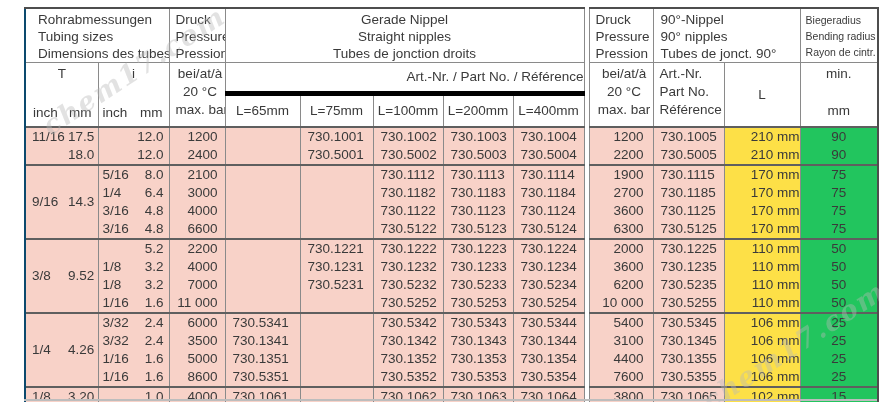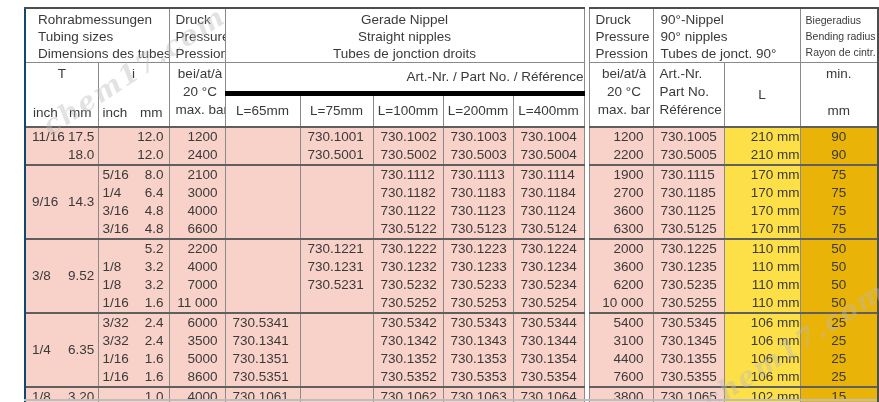--- a/index.html
+++ b/index.html
@@ -49,21 +49,21 @@
   tbody td{height:18px;}
   .pink{background:#f8d2c8;}
   .c-tinch{text-align:left;padding-left:6px;}
   .c-tmm{text-align:right;padding-right:5px;}
   .c-iin{text-align:left;padding-left:4px;}
   .c-imm{text-align:right;padding-right:5px;}
   .c-pr{text-align:right;padding-right:7px;}
   .c-pr2{text-align:right;padding-right:9px;}
   .c-pn{text-align:left;padding-left:7px;}
   .c-Lv{text-align:right;padding-left:20px;background:#fde047;}
-  .c-rad{text-align:center;background:#eab308;}
+  .c-rad{text-align:center;background:#22c55e;}
   tr.gs > th:not(.gap), tr.gs > td:not(.gap){border-top:2px solid #5f5f5f;}
   tr.lastrow > td:not(.gap){border-bottom:2px solid #4d4d4d;}
   
   .bottom-rule{position:absolute;left:24px;top:399px;width:853px;height:2px;background:#bdbdbd;}
   
   .wm{
     position:absolute;font-family:"DejaVu Serif",serif;font-style:italic;font-weight:bold;
     font-size:27px;color:#b9b9b9;opacity:.4;transform:rotate(-33deg);
     pointer-events:none;letter-spacing:2px;
   }
@@ -333,21 +333,21 @@
           <td class="pink c-pn bl">730.5253</td>
           <td class="pink c-pn bl">730.5254</td>
           <td class="gap"></td>
           <td class="pink c-pr2">10 000</td>
           <td class="pink c-pn bl">730.5255</td>
           <td class="c-Lv bl">110 mm</td>
           <td class="c-rad bl or">50</td>
         </tr>
         <tr class="gs">
           <td class="pink c-tinch ol" rowspan="4">1/4</td>
-          <td class="pink c-tmm" rowspan="4">6.35</td>
+          <td class="pink c-tmm" rowspan="4">4.26</td>
           <td class="pink c-iin bl">3/32</td>
           <td class="pink c-imm">2.4</td>
           <td class="pink c-pr bl">6000</td>
           <td class="pink c-pn bl">730.5341</td>
           <td class="pink c-pn bl"></td>
           <td class="pink c-pn bl">730.5342</td>
           <td class="pink c-pn bl">730.5343</td>
           <td class="pink c-pn bl">730.5344</td>
           <td class="gap"></td>
           <td class="pink c-pr2">5400</td>

